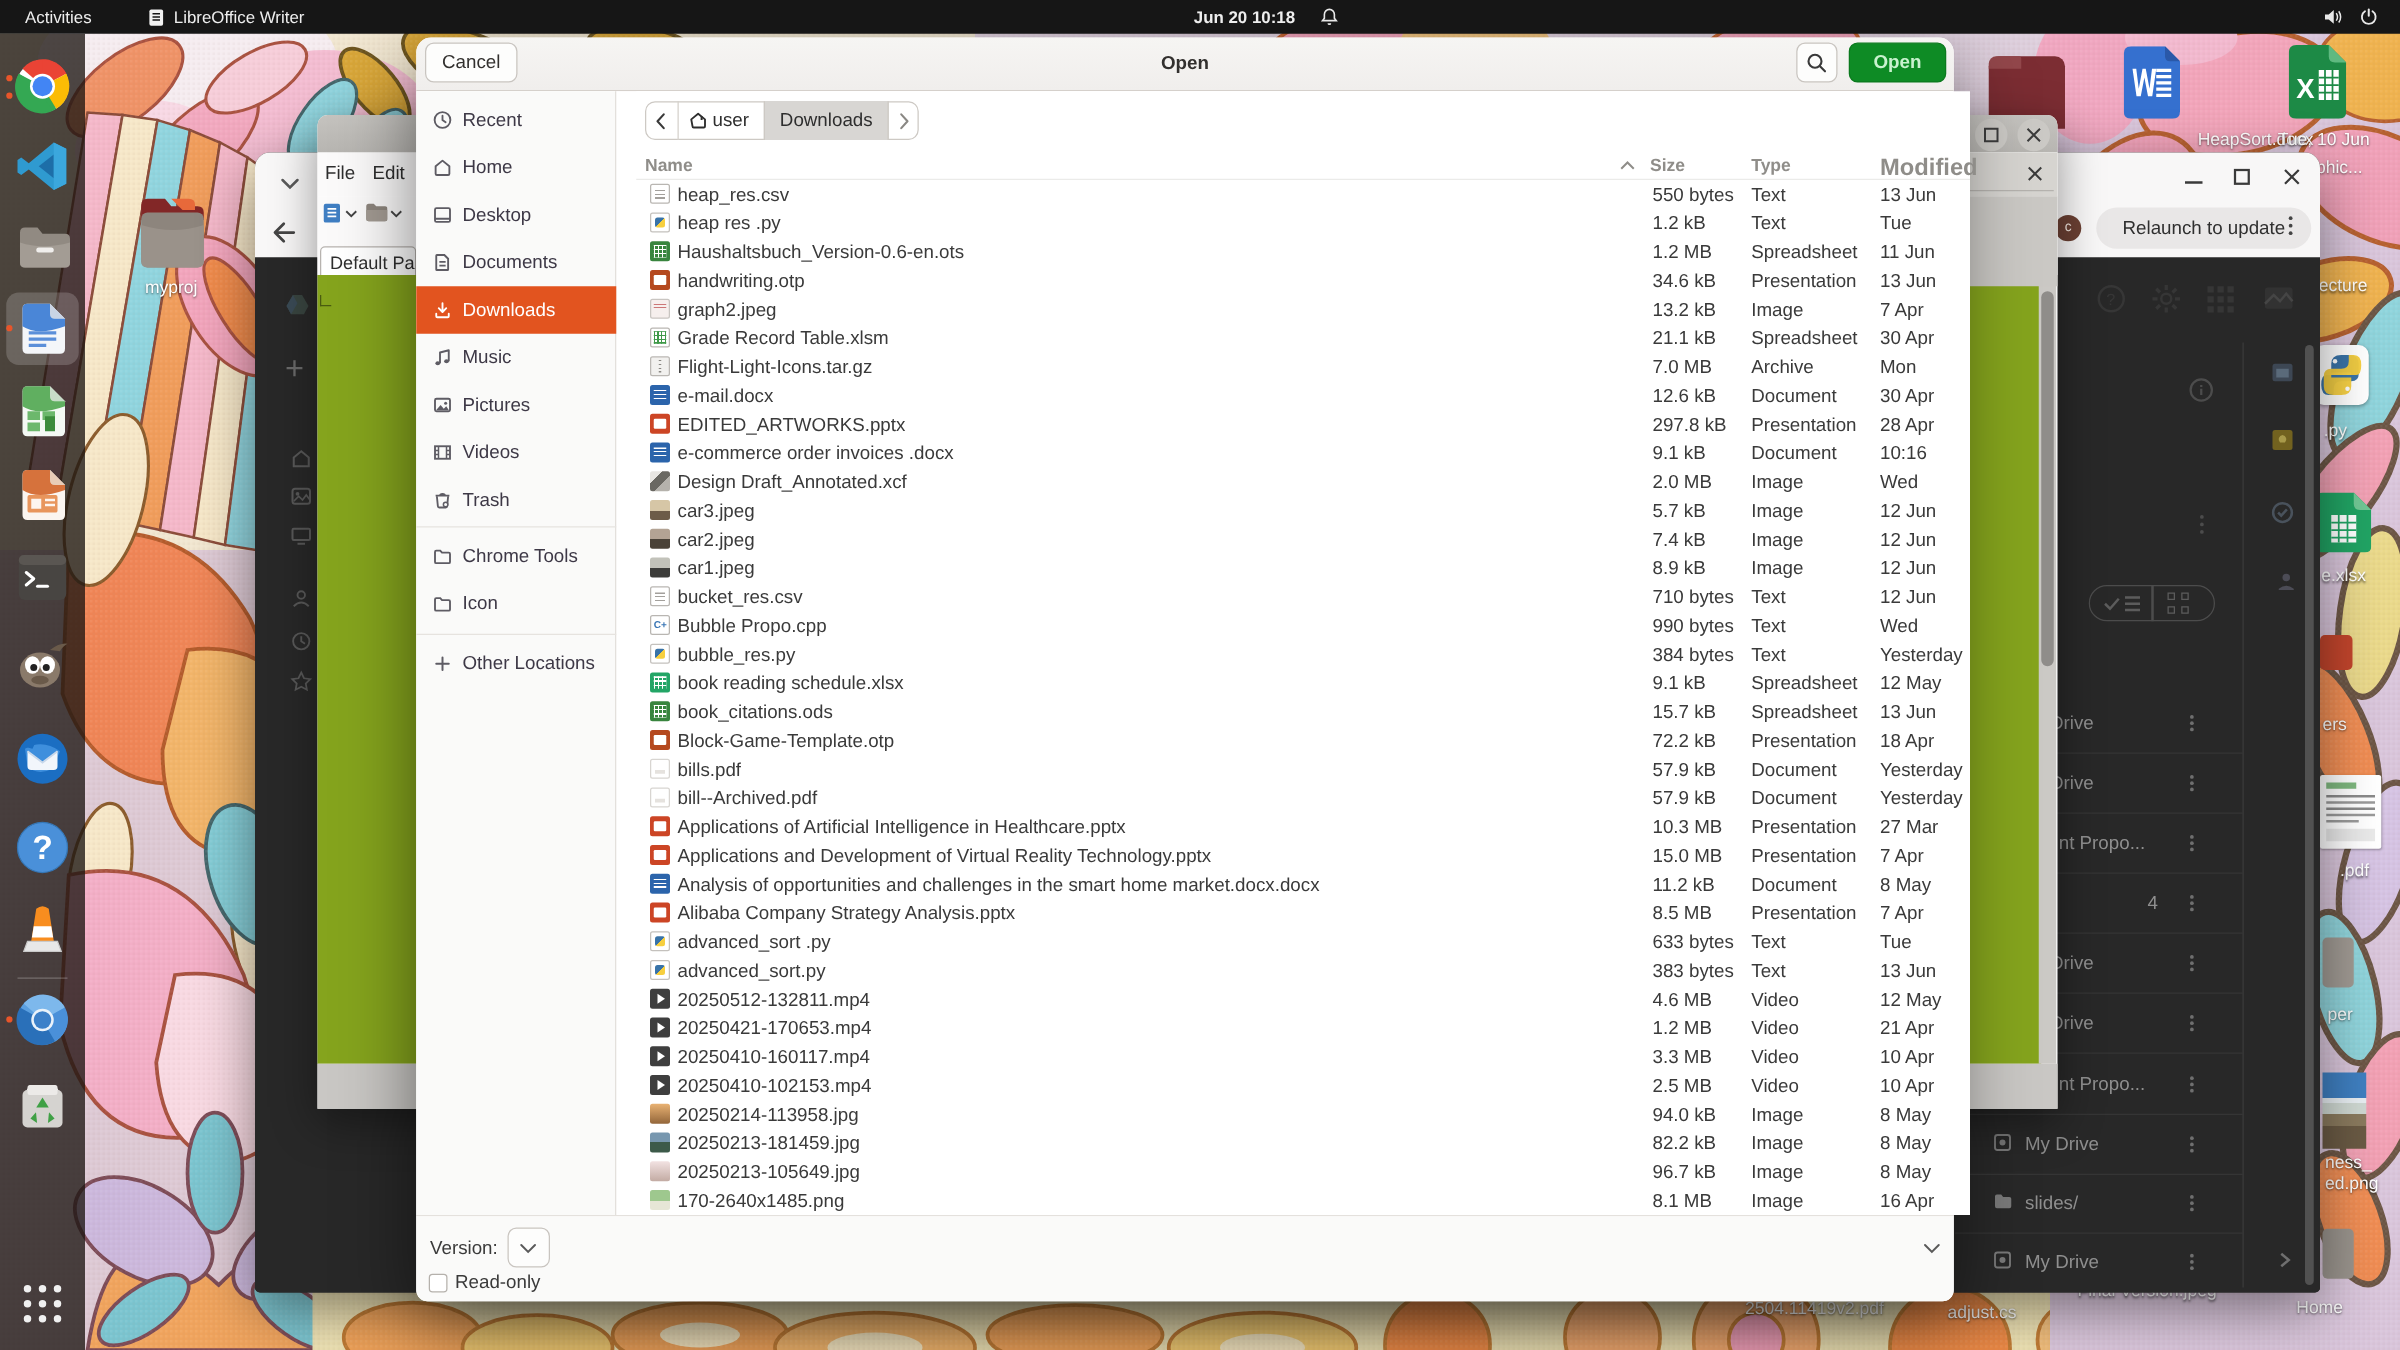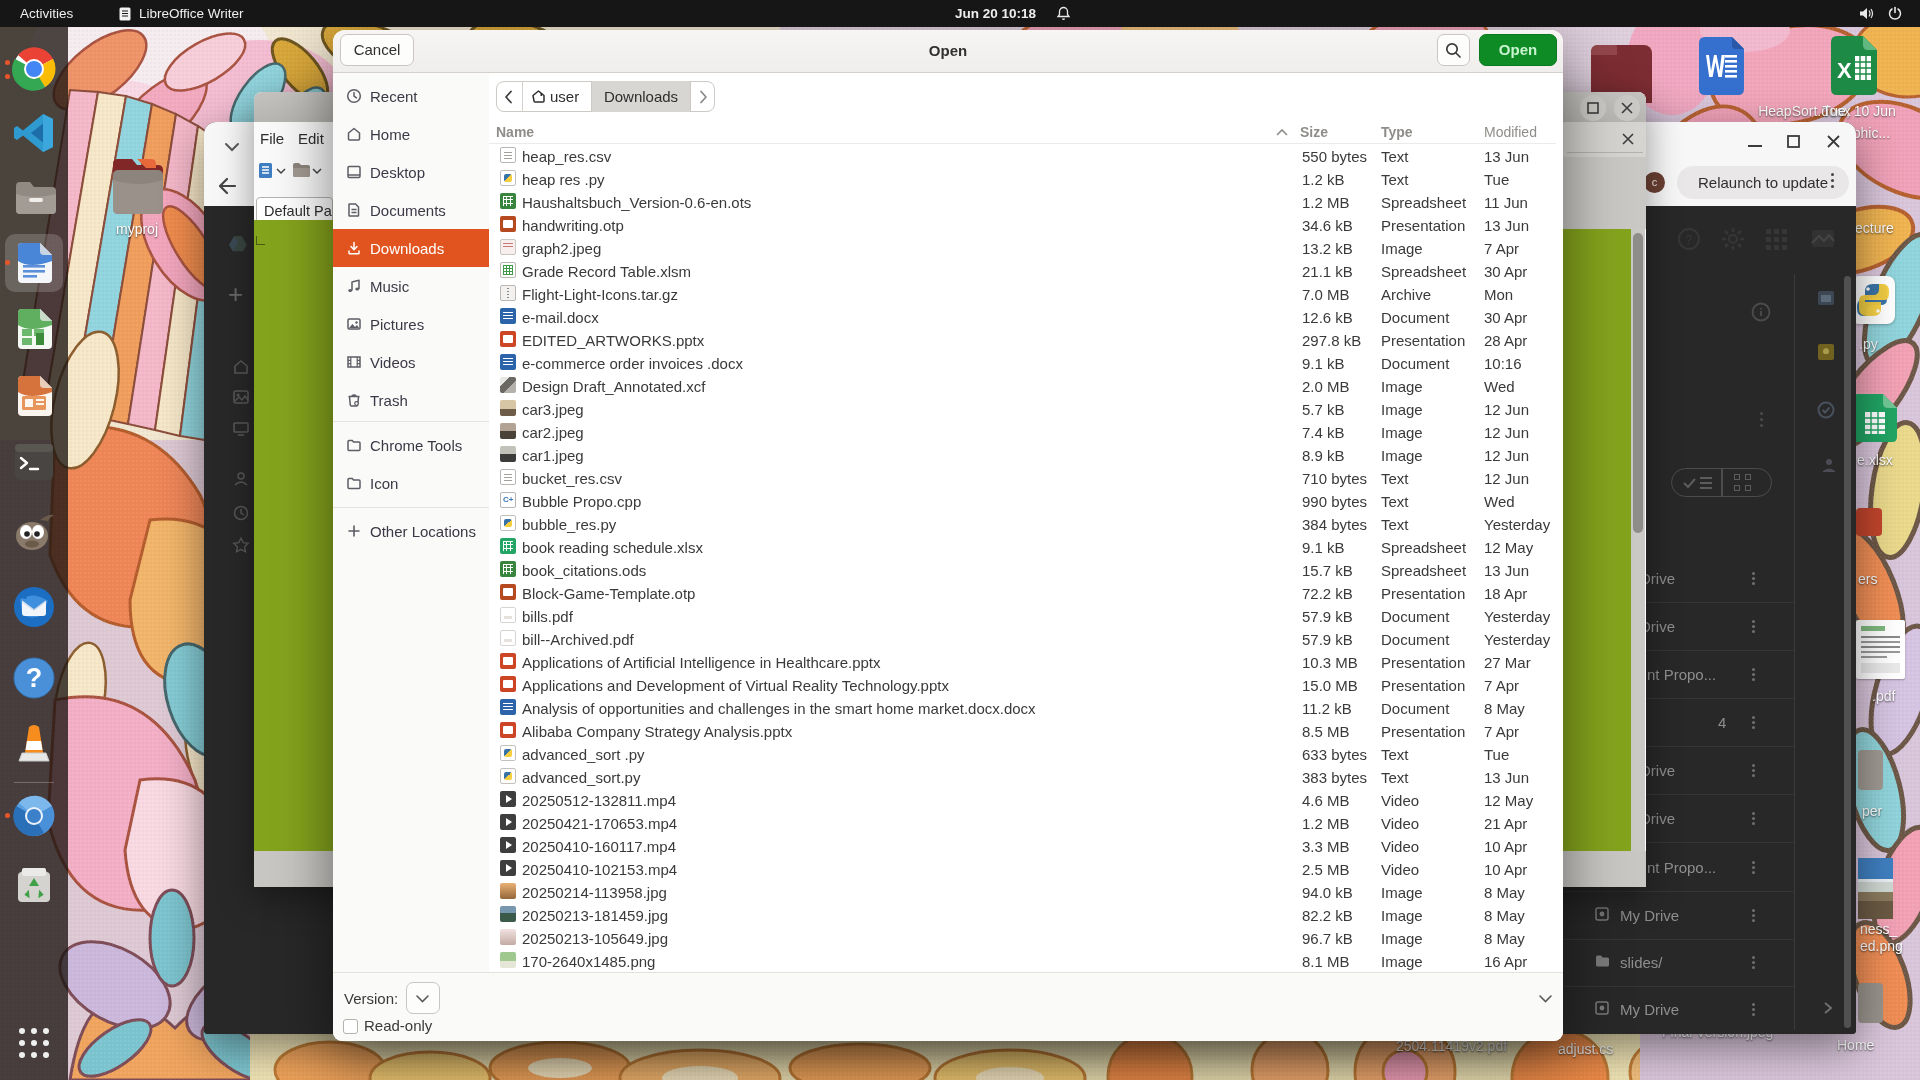--- a/index.html
+++ b/index.html
@@ -15,21 +15,21 @@
 
 #chrome{position:absolute;left:204px;top:122px;width:1652px;height:912px;background:#282828;border-radius:12px 12px 4px 4px;box-shadow:0 14px 44px rgba(0,0,0,.45);z-index:5}
 #lowin{position:absolute;left:254px;top:92px;width:1392px;height:795px;background:#fff;border-radius:8px 8px 0 0;box-shadow:0 10px 36px rgba(0,0,0,.4);z-index:8}
 
 #dlg{position:absolute;left:333px;top:30px;width:1230px;height:1011px;background:#fff;border-radius:12px 12px 9px 9px;box-shadow:0 18px 60px rgba(0,0,0,.5);z-index:20;color:#3a3a3a}
 #dhead{position:absolute;left:0;top:0;width:100%;height:43px;background:linear-gradient(#f6f5f3,#f0eeec);border-bottom:1px solid #d5d0cb;border-radius:12px 12px 0 0}
 #dside{position:absolute;left:0;top:43px;width:160px;height:899px;background:#fafaf9;border-right:1px solid #e3e0dc}
 .sit{position:absolute;left:0;width:160px;height:38px;font-size:15px;color:#3d3846}
 .sit .lb{position:absolute;left:37px;top:50%;transform:translateY(-50%)}
 .sit svg{position:absolute;left:13px;top:50%;transform:translateY(-50%)}
-#dmain{position:absolute;left:156px;top:43px;width:1067px;height:899px;background:#fff}
+#dmain{position:absolute;left:176px;top:43px;width:1067px;height:899px;background:#fff}
 #dbot{position:absolute;left:0;top:942px;width:100%;height:69px;background:#fafaf9;border-top:1px solid #e4e1dd;border-radius:0 0 9px 9px;font-size:15px}
 .row{position:absolute;left:0;width:1067px;height:23px;font-size:15px;white-space:nowrap}
 .row .fi{position:absolute;left:11px;top:3px;width:16px;height:16px}
 .row .fn{position:absolute;left:33px;top:50%;transform:translateY(-50%)}
 .row .fs{position:absolute;left:813px;top:50%;transform:translateY(-50%)}
 .row .ft{position:absolute;left:892px;top:50%;transform:translateY(-50%)}
 .row .fm{position:absolute;left:995px;top:50%;transform:translateY(-50%)}
 
 .i{position:relative;display:block;width:16px;height:16px;border-radius:2px}
 .i:after{content:"";position:absolute}
@@ -583,21 +583,21 @@
     <div class="abs" style="left:102px;top:8px;width:100px;height:31px;background:#d8d6d3;border-left:1px solid #cdc9c4;border-right:1px solid #cdc9c4;font-size:15px;color:#2e2e2e;text-align:center;line-height:31px">Downloads</div>
     <svg class="abs" style="left:206px;top:16px" width="16" height="16" viewBox="0 0 16 16">
         <path d="M6 2.5 L11 8 l-5 5.5" fill="none" stroke="#8a8884" stroke-width="1.7" stroke-linecap="round" stroke-linejoin="round"></path>
       </svg>
     <div class="abs" style="left:7px;top:51px;width:70px;font-size:14px;font-weight:bold;color:#8f8d89">Name</div>
     <svg class="abs" style="left:786px;top:55px" width="14" height="10" viewBox="0 0 14 10">
         <path d="M2 7 L7 2 l5 5" fill="none" stroke="#8f8d89" stroke-width="1.6"></path>
       </svg>
     <div class="abs" style="left:811px;top:51px;font-size:14px;font-weight:bold;color:#8f8d89">Size</div>
     <div class="abs" style="left:892px;top:51px;font-size:14px;font-weight:bold;color:#8f8d89">Type</div>
-    <div class="abs" style="left:995px;top:51px;font-size:14px;font-weight:normal;color:#8f8d89">Modified</div>
+    <div class="abs" style="left:995px;top:51px;font-size:19px;font-weight:bold;color:#8f8d89">Modified</div>
     <div class="abs" style="left:0;top:70px;width:1067px;height:1px;background:#ebebe9"></div>
     <div id="rows">
 <div class="row" style="top:71px">
           <b class="i i-txt fi"></b>
           <span class="fn">heap_res.csv</span>
           <span class="fs">550 bytes</span>
           <span class="ft">Text</span>
           <span class="fm">13 Jun</span>
         </div>
 <div class="row" style="top:94px">

